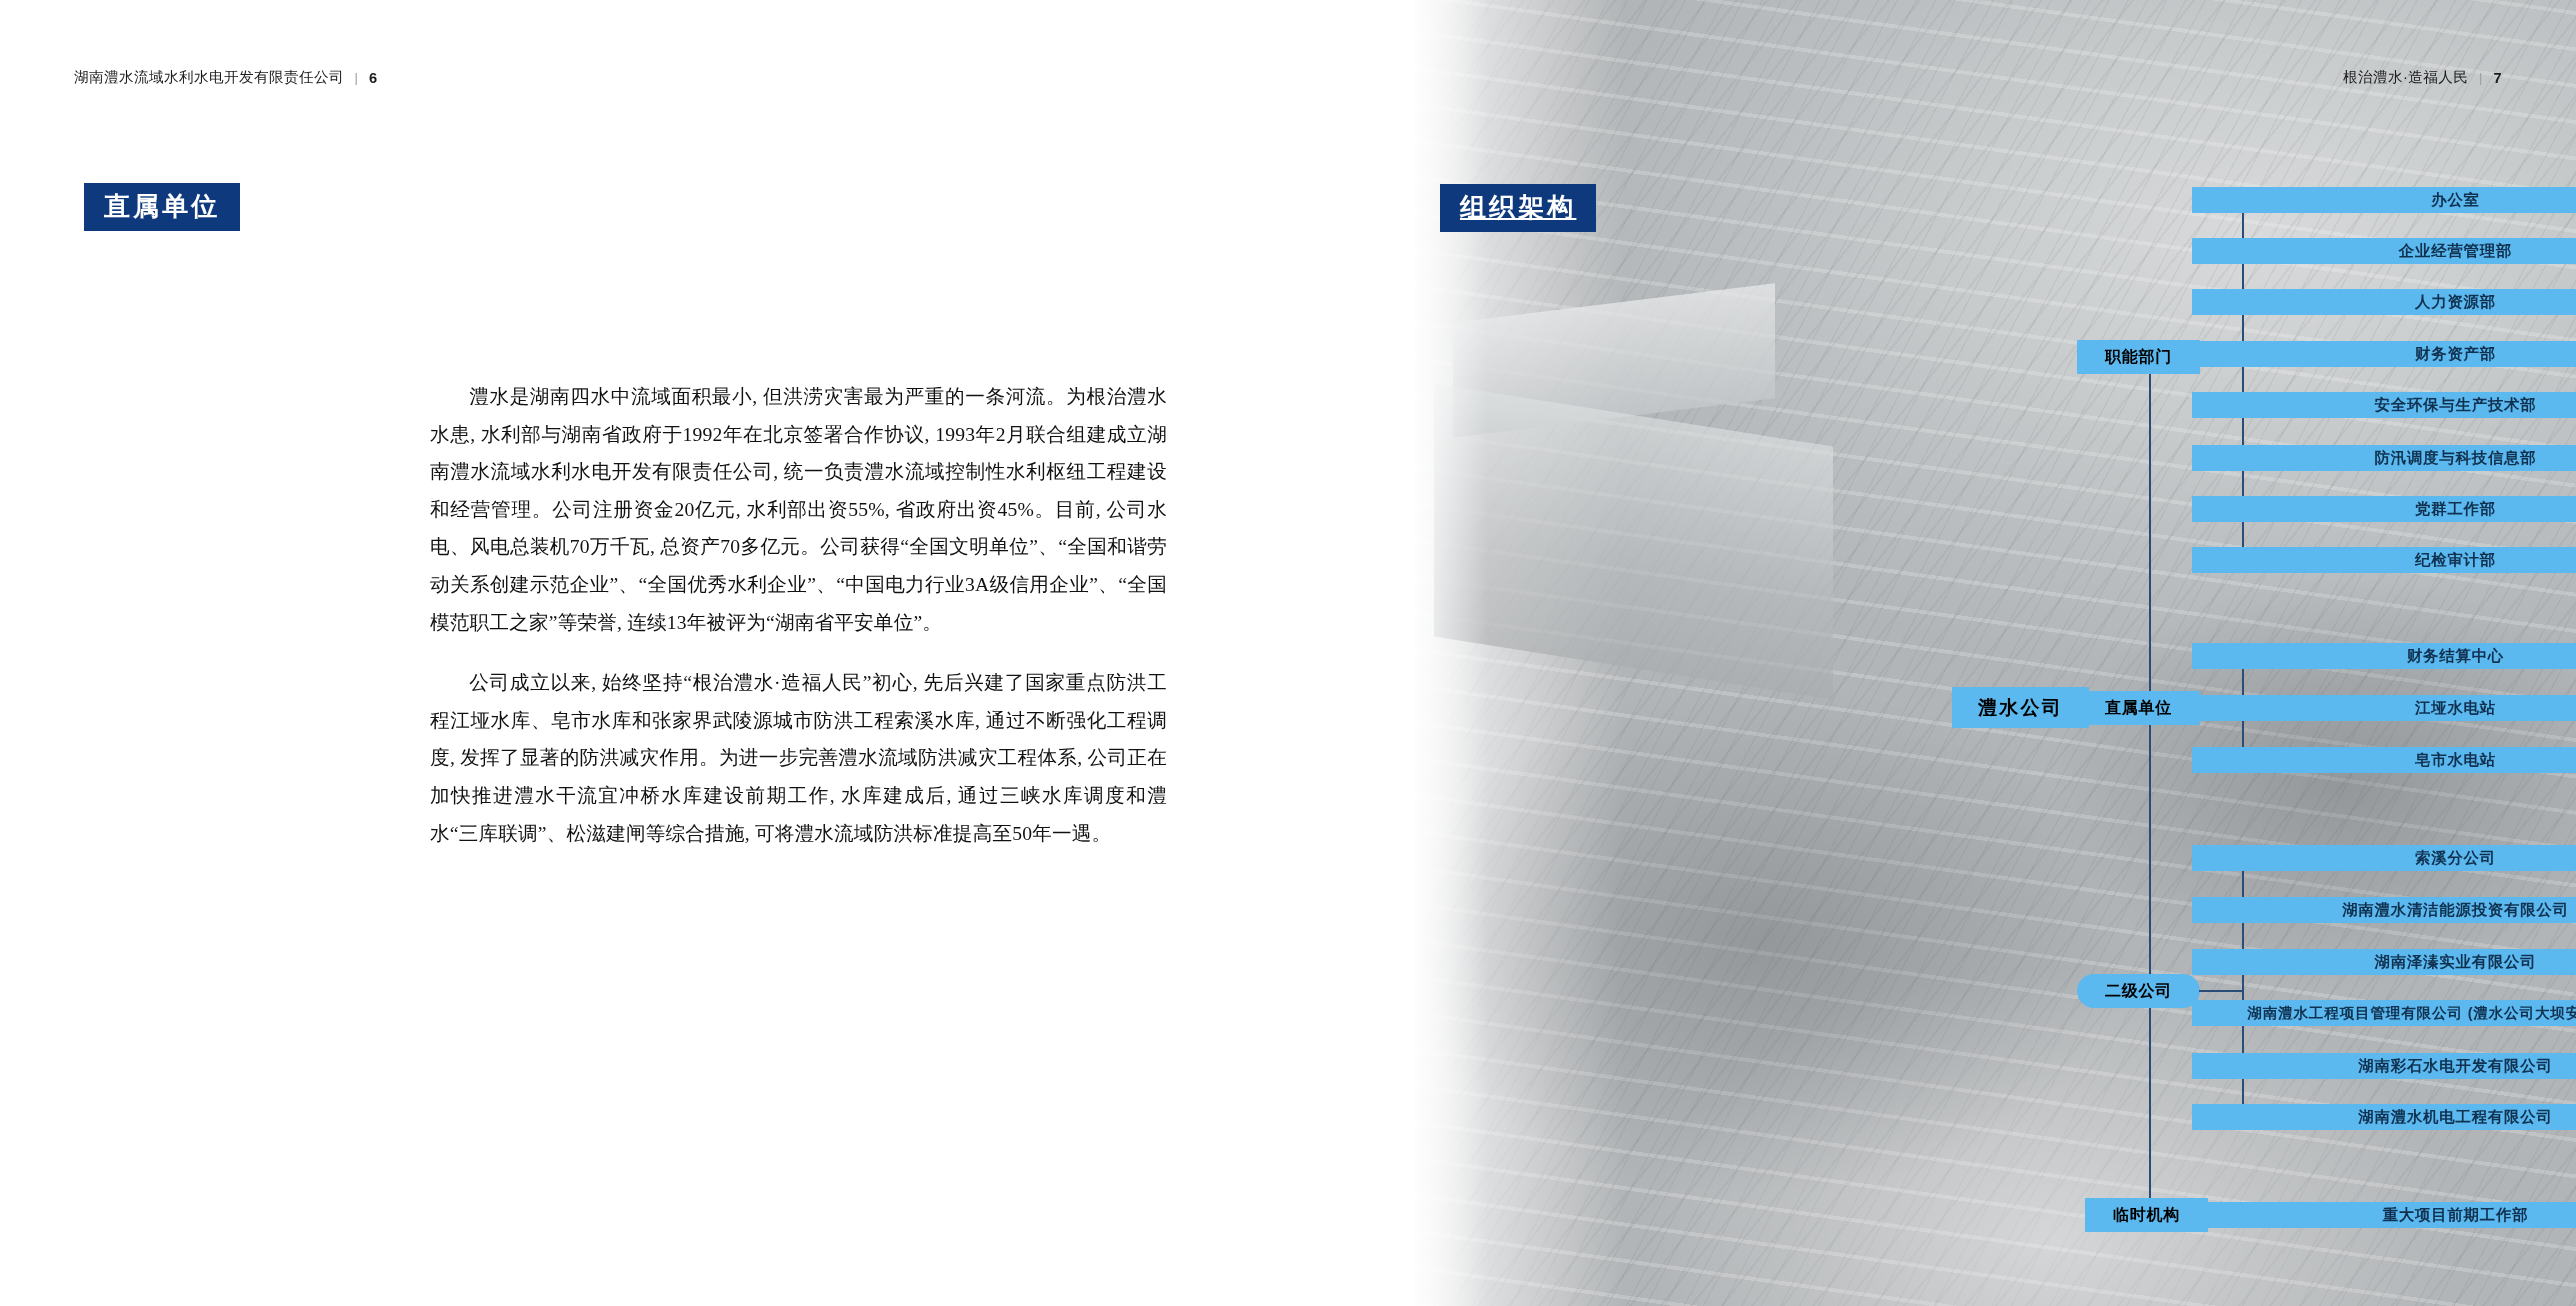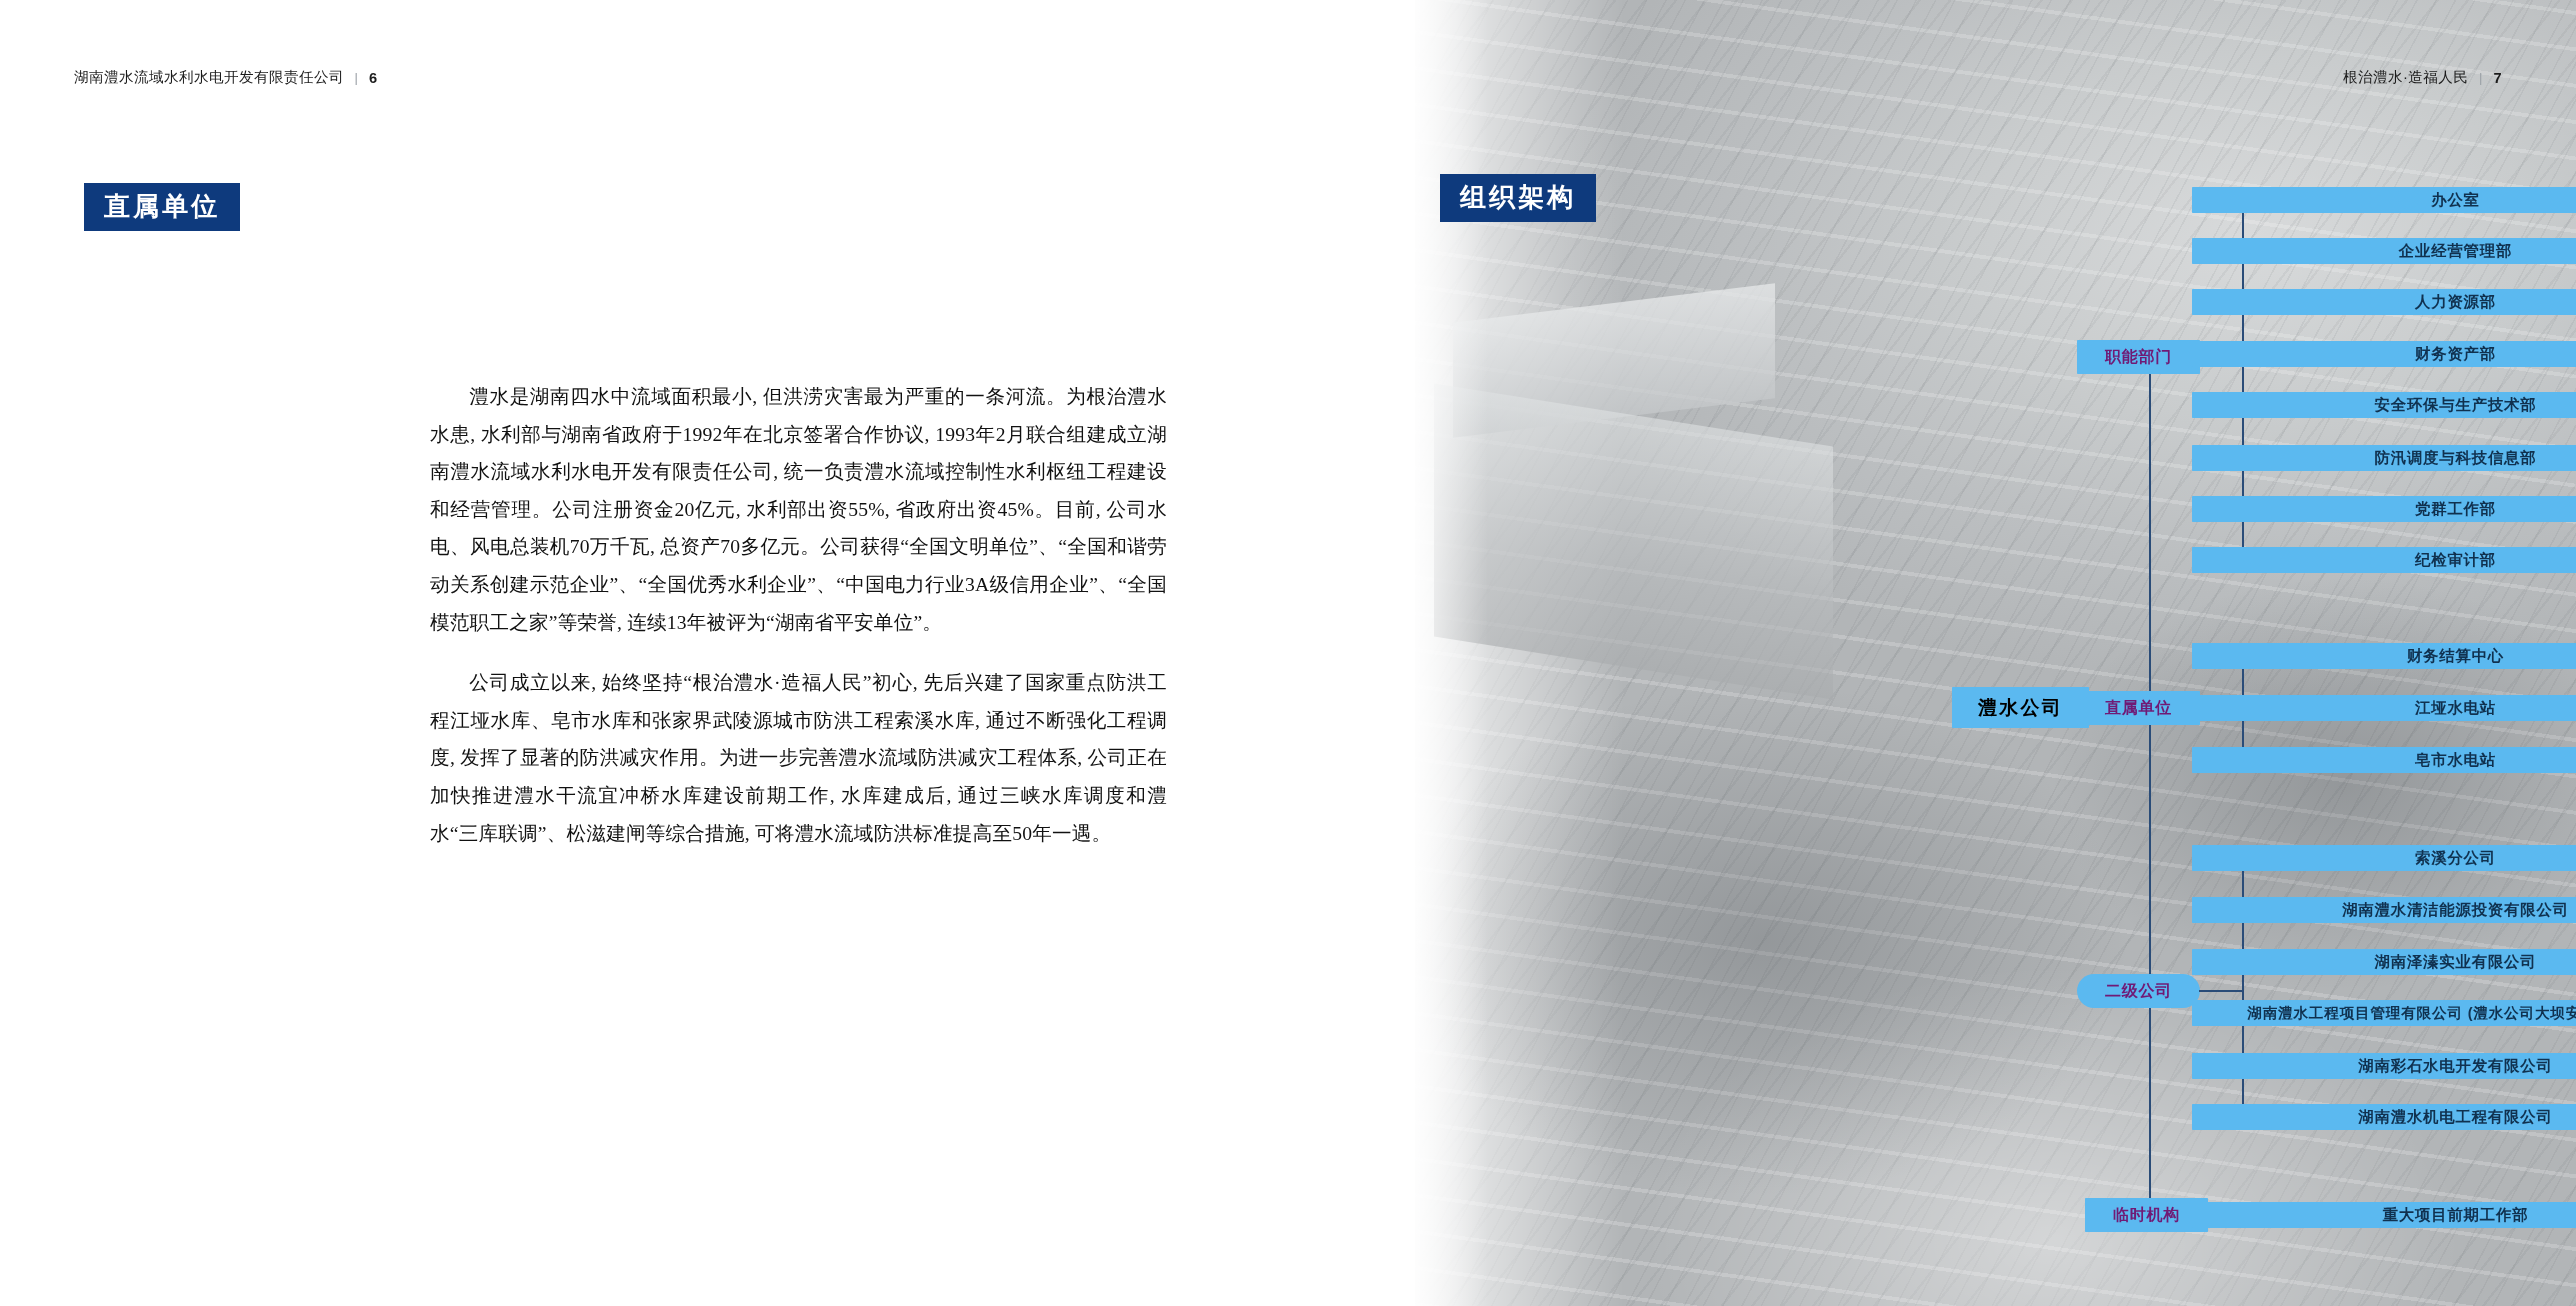--- a/index.html
+++ b/index.html
@@ -169,21 +169,21 @@
     width: 527px;
     height: 26px;
     background: #5bb9f0;
     color: #10314f;
     font-size: 15.4px;
   }
   .node.group {
     width: 123px;
     height: 34px;
     background: #5bb9f0;
-    color: #701a75;
+    color: #000000;
     font-size: 16px;
     left: 789px;
   }
   .node.root {
     left: 665px;
     width: 137px;
     height: 41px;
     background: #5bb9f0;
     color: #000000;
     font-size: 19px;
@@ -225,21 +225,21 @@
       <div class="water-shape"></div>
       <div class="white-fade-left"></div>
     </div>
 
     <div class="runhead right">
       <span>根治澧水·造福人民</span>
       <span class="sep">|</span>
       <span class="pagenum">7</span>
     </div>
 
-    <div class="sec-title" style="left:152px; top:174px;">组织架构</div>
+    <div class="sec-title" style="left:152px; top:184px;text-decoration:underline;">组织架构</div>
 
     <div class="org">
 
       <div class="node root" style="left: 664px; top: 687px;">澧水公司</div>
 
       <div class="line h" style="left: 801px; top: 708px; width: 60px;"></div>
       <div class="line v" style="left: 861px; top: 357px; height: 858px;"></div>
 
       <div class="line h" style="left: 861px; top: 357px; width: 51px;"></div>
       <div class="node group" style="left: 789px; top: 340px;">职能部门</div>

